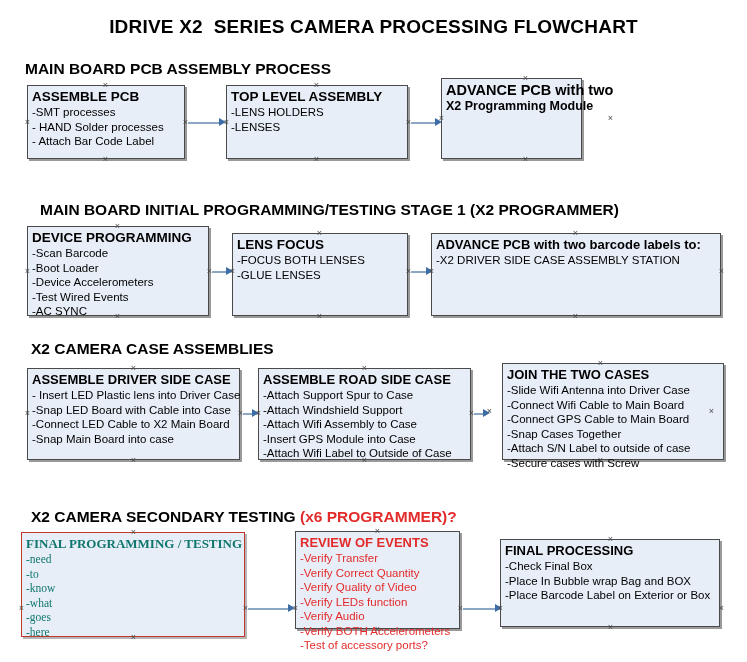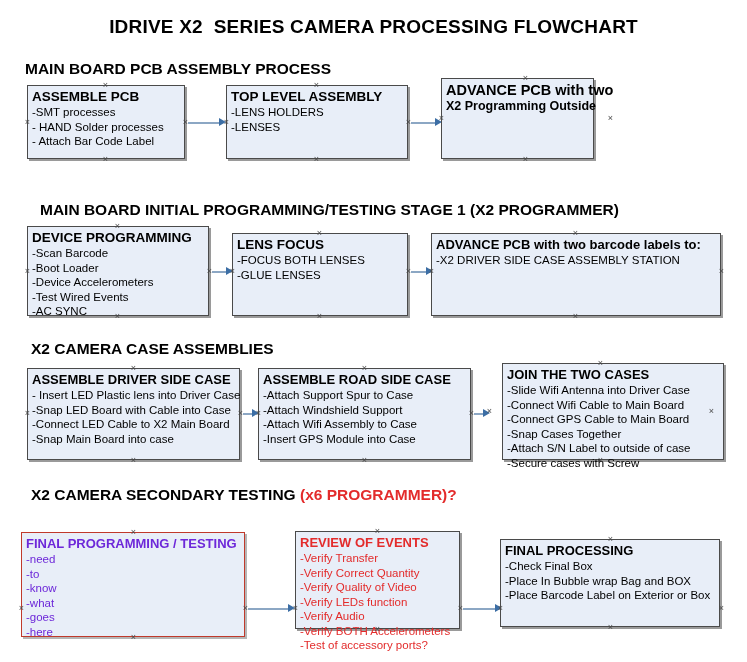--- a/index.html
+++ b/index.html
@@ -62,21 +62,21 @@
     font-weight: bold;
     line-height: 16px;
     white-space: nowrap;
   }
   .node .title.small { font-size: 13px; }
   .node .line {
     font-size: 11.5px;
     line-height: 14.5px;
     white-space: nowrap;
   }
-  .node.red-box .title, .node.red-box .line { color: #6d28d9; }
+  .node.red-box .title, .node.red-box .line { color: #0f766e; font-family: Liberation Serif, serif; }
   .node.red-text .title, .node.red-text .line { color: #e32b2b; }
 
   .node.big-title .title { font-size: 14.5px; }
   .node.big-title .line { font-size: 12.5px; line-height: 17px; }
 
   
   .conn {
     height: 1.5px;
     background: #8ca7c4;
   }
@@ -130,23 +130,23 @@
     <div class="line">-LENSES</div>
   </div>
   <div class="abs handle" style="left:313px; top:82px;"></div>
   <div class="abs handle" style="left:313px; top:156px;"></div>
   <div class="abs handle" style="left:223px; top:119px;"></div>
   <div class="abs handle" style="left:405px; top:119px;"></div>
 
   <div class="abs conn" style="left:411px; top:122px; width:27px;"></div>
   <div class="abs arrow-head" style="left:435px; top:118px;"></div>
 
-  <div class="abs node big-title" style="left:441px; top:78px; width:153px; height:81px;">
+  <div class="abs node big-title" style="left:441px; top:78px; width:141px; height:81px;">
     <div class="title">ADVANCE PCB with two</div>
-    <div class="line" style="font-weight:bold;"> X2 Programming Outside</div>
+    <div class="line" style="font-weight:bold;"> X2 Programming Module</div>
   </div>
   <div class="abs handle" style="left:522px; top:75px;"></div>
   <div class="abs handle" style="left:522px; top:156px;"></div>
   <div class="abs handle" style="left:438px; top:115px;"></div>
   <div class="abs handle" style="left:607px; top:115px;"></div>
 
   <div class="abs section-head" style="left:40px; top:201px;">
     <span>MAIN BOARD INITIAL PROGRAMMING/TESTING STAGE 1 (X2 PROGRAMMER)</span>
   </div>
 
@@ -206,20 +206,21 @@
 
   <div class="abs conn" style="left:243px; top:413px; width:11px;"></div>
   <div class="abs arrow-head" style="left:252px; top:409px;"></div>
 
   <div class="abs node" style="left:258px; top:368px; width:213px; height:92px;">
     <div class="title small">ASSEMBLE ROAD SIDE CASE</div>
     <div class="line">-Attach Support Spur to Case</div>
     <div class="line">-Attach Windshield Support</div>
     <div class="line">-Attach Wifi Assembly to Case</div>
     <div class="line">-Insert GPS Module into Case</div>
+    <div class="line">-Attach Wifi Label to Outside of Case</div>
   </div>
   <div class="abs handle" style="left:361px; top:365px;"></div>
   <div class="abs handle" style="left:361px; top:457px;"></div>
   <div class="abs handle" style="left:255px; top:410px;"></div>
   <div class="abs handle" style="left:468px; top:410px;"></div>
 
   <div class="abs conn" style="left:474px; top:413px; width:11px;"></div>
   <div class="abs arrow-head" style="left:483px; top:409px;"></div>
 
   <div class="abs node" style="left:502px; top:363px; width:222px; height:97px;">
@@ -229,21 +230,21 @@
     <div class="line">-Connect GPS Cable to Main Board</div>
     <div class="line">-Snap Cases Together</div>
     <div class="line">-Attach S/N Label to outside of case</div>
     <div class="line">-Secure cases with Screw</div>
   </div>
   <div class="abs handle" style="left:597px; top:360px;"></div>
   <div class="abs handle" style="left:597px; top:457px;"></div>
   <div class="abs handle" style="left:486px; top:408px;"></div>
   <div class="abs handle" style="left:708px; top:408px;"></div>
 
-  <div class="abs section-head" style="left:31px; top:486px;">
+  <div class="abs section-head" style="left:31px; top:508px;">
     <span>X2 CAMERA SECONDARY TESTING </span><span class="red">(x6 PROGRAMMER)?</span>
   </div>
 
   <div class="abs node red-box" style="left:21px; top:532px; width:224px; height:105px;">
     <div class="title small">FINAL PROGRAMMING / TESTING</div>
     <div class="line">-need</div>
     <div class="line">-to</div>
     <div class="line">-know</div>
     <div class="line">-what</div>
     <div class="line">-goes</div>

